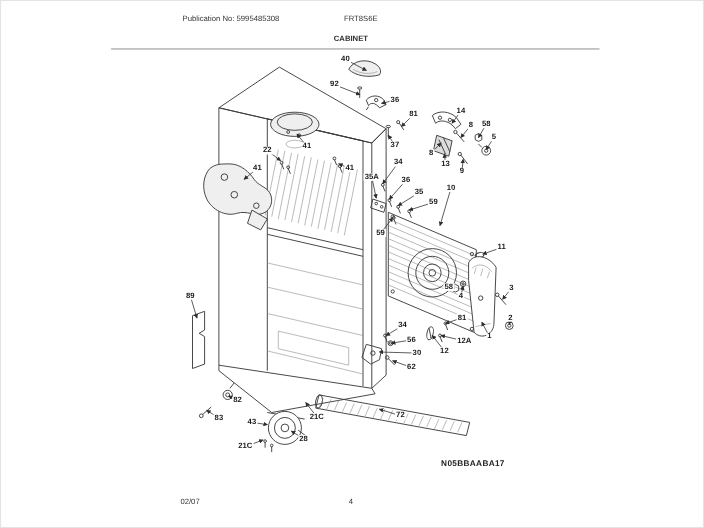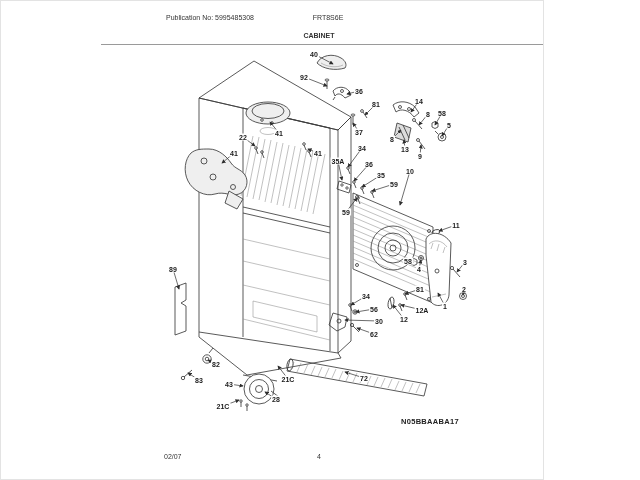--- a/index.html
+++ b/index.html
@@ -1,16 +1,16 @@
 <!DOCTYPE html>
 <html><head>
 <meta charset="utf-8">
 <style>
   html,body{margin:0;padding:0;background:#fff;}
-  #page{position:relative;width:544px;height:480px;background:#fff;overflow:hidden;
+  #page{position:relative;width:640px;height:480px;background:#fff;overflow:hidden;
         font-family:"Liberation Sans",sans-serif;border:1px solid #e3e3e3;box-sizing:border-box;}
   .hdr{position:absolute;font-size:7px;color:#333;white-space:nowrap;}
   .ctr{transform:translateX(-50%);}
   .rule{position:absolute;left:100px;top:43px;width:444px;border-top:1px solid #9a9a9a;}
   .co{position:absolute;transform:translate(-50%,-50%);font-size:7px;font-weight:bold;
       color:#1a1a1a;background:#fff;padding:0 1px;line-height:1;white-space:nowrap;z-index:3;}
   .code{position:absolute;left:400px;top:416px;font-size:7.5px;font-weight:bold;color:#222;letter-spacing:.3px;}
   .ftr{position:absolute;top:452px;font-size:7px;color:#333;}
   svg{position:absolute;left:0;top:0;z-index:1;}
   .ln{stroke:#3c3c3c;stroke-width:.85;fill:none;}

